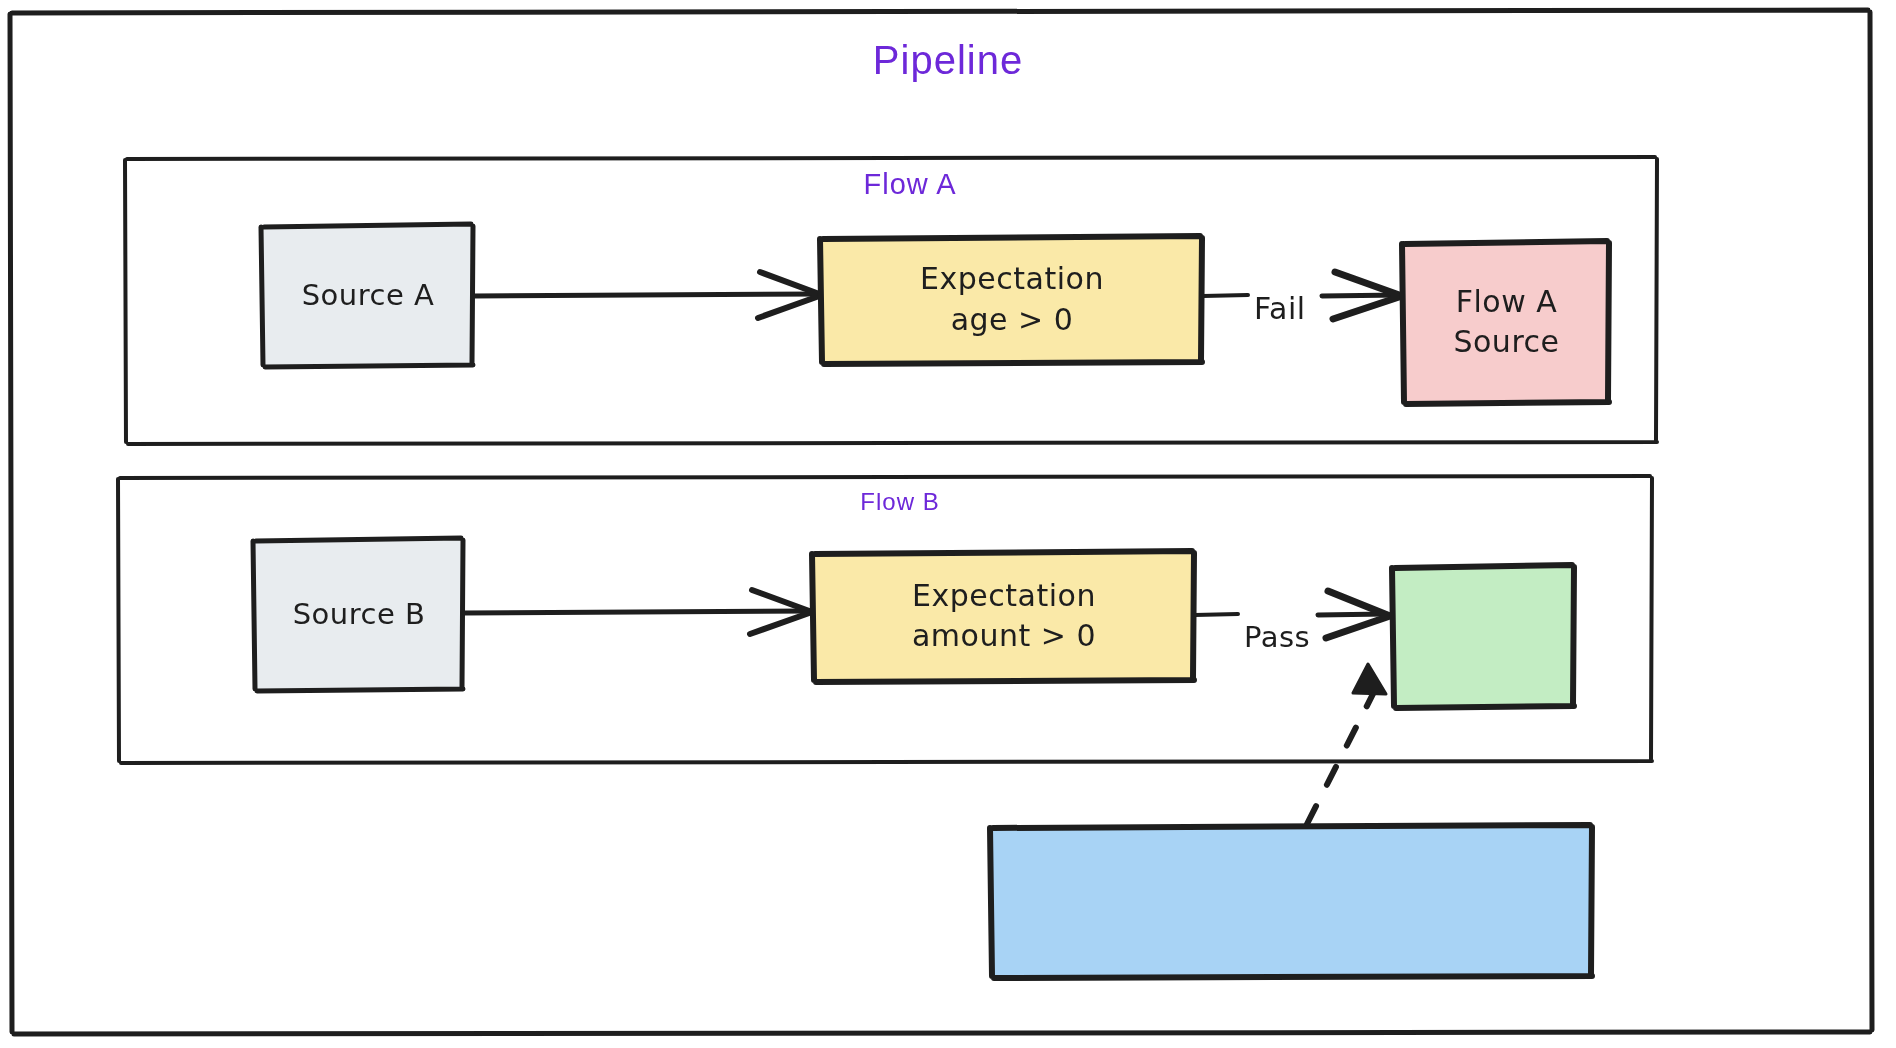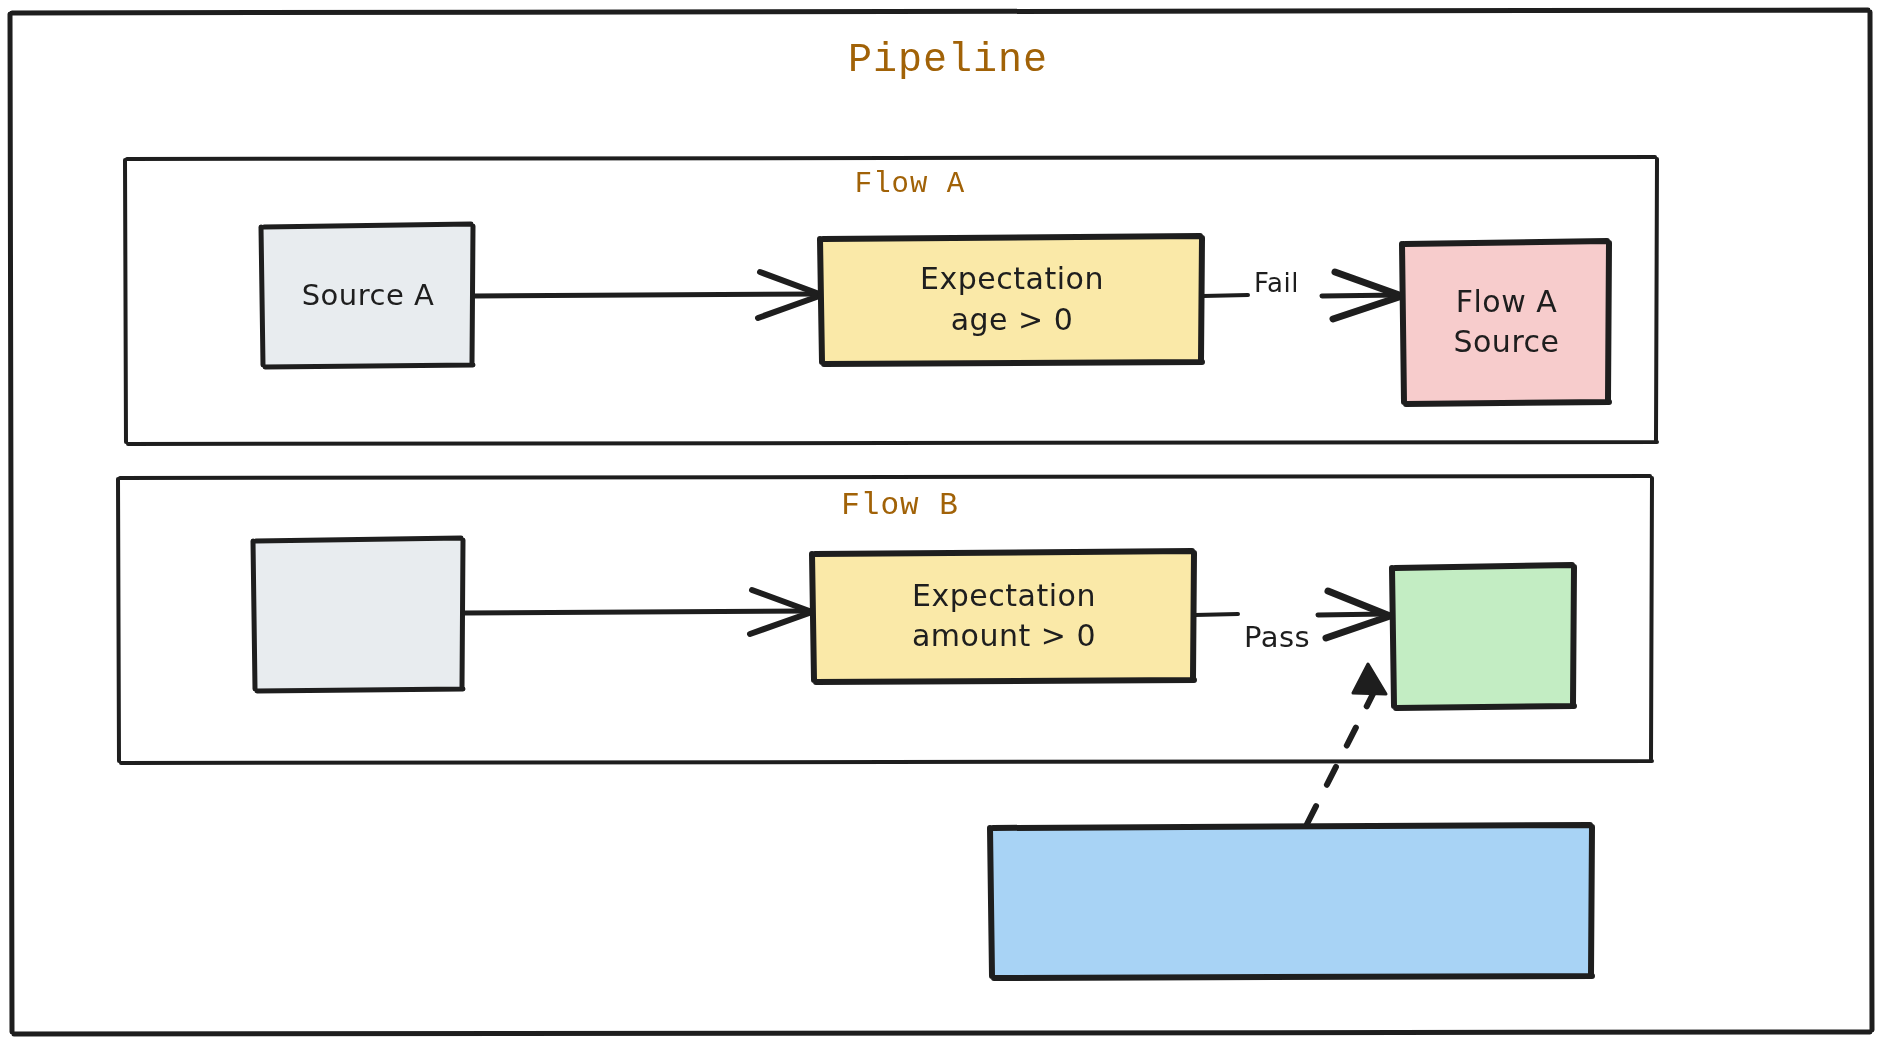--- a/index.html
+++ b/index.html
@@ -32,22 +32,22 @@
     text-align: left;
     color: #1e1e1e;
     font-family: "DejaVu Sans", sans-serif;
     letter-spacing: 0.5px;
     pointer-events: none;
     line-height: 1.34;
   }
   .node-label > span { display: block; }
   .title-text {
     position: absolute;
-    color: #a16207;
-    font-family: Liberation Mono, monospace;
+    color: #6d28d9;
+    font-family: Liberation Sans, sans-serif;
     letter-spacing: 1px;
     white-space: nowrap;
   }
   .edge-label {
     position: absolute;
     color: #1e1e1e;
     font-family: "DejaVu Sans", sans-serif;
     letter-spacing: 0.5px;
     white-space: nowrap;
     background: #ffffff;
@@ -134,41 +134,44 @@
       <rect x="992" y="826" width="600" height="150" fill="#a8d3f5"></rect>
       <path d="M 993 828 L 1590 825 M 1592 827 L 1591 974 M 1592 976 L 994 978 M 992 976 L 990 828" fill="none" stroke="#1e1e1e" stroke-width="6" stroke-linecap="round"></path>
     </g>
 
   </svg>
 
   <div class="title-text" style="left:0; top:38px; width:1896px; text-align:center; font-size:40px;">Pipeline</div>
 
   <div class="title-text" style="left:770px; top:168px; width:280px; text-align:center; font-size:29px;">Flow A</div>
 
-  <div class="title-text" style="left:760px; top:488px; width:280px; text-align:center; font-size:31px;">Flow B</div>
+  <div class="title-text" style="left:760px; top:488px; width:280px; text-align:center; font-size:24px;">Flow B</div>
 
   <div class="node-label" style="left:263px; top:225px; width:210px; height:140px; font-size:29px;">
     <span>Source A</span>
   </div>
 
   <div class="node-label" style="left:822px; top:237px; width:380px; height:125px; font-size:30px;">
     <span>Expectation</span>
     <span>age &gt; 0</span>
   </div>
 
   <div class="node-label" style="left:1404px; top:242px; width:205px; height:160px; font-size:30px;">
     <span>Flow A</span>
     <span>Source</span>
   </div>
 
+  <div class="node-label" style="left:255px; top:539px; width:208px; height:150px; font-size:29px;">
+    <span>Source B</span>
+  </div>
 
   <div class="node-label" style="left:814px; top:552px; width:380px; height:128px; font-size:30px;">
     <span>Expectation</span>
     <span>amount &gt; 0</span>
   </div>
 
 
 
-  <div class="edge-label" style="left:1250px; top:268px; font-size:26px;">Fail</div>
+  <div class="edge-label" style="left:1250px; top:291px; font-size:30px;">Fail</div>
 
   <div class="edge-label" style="left:1240px; top:595px; font-size:29px;margin-top:25px;">Pass</div>
 
 </div>
 
 </body></html>

